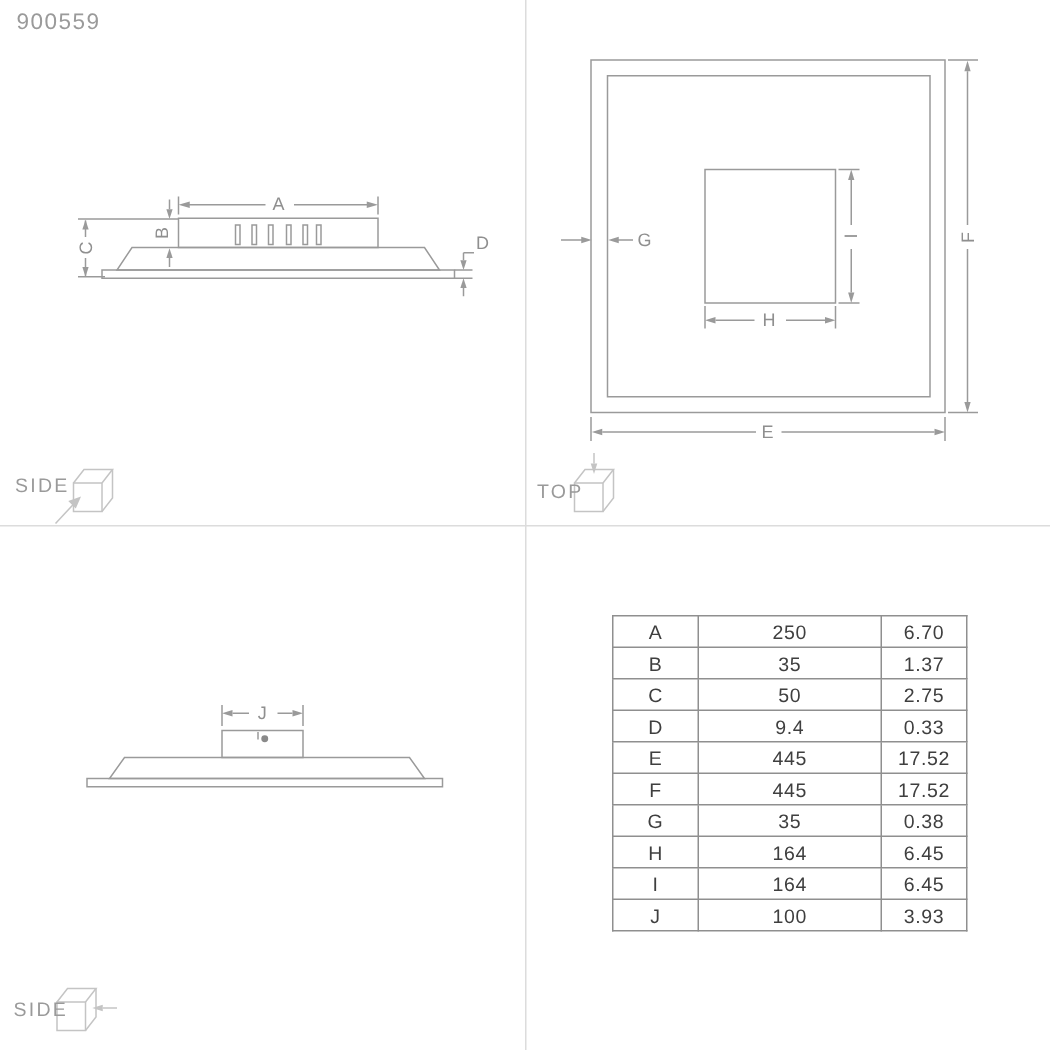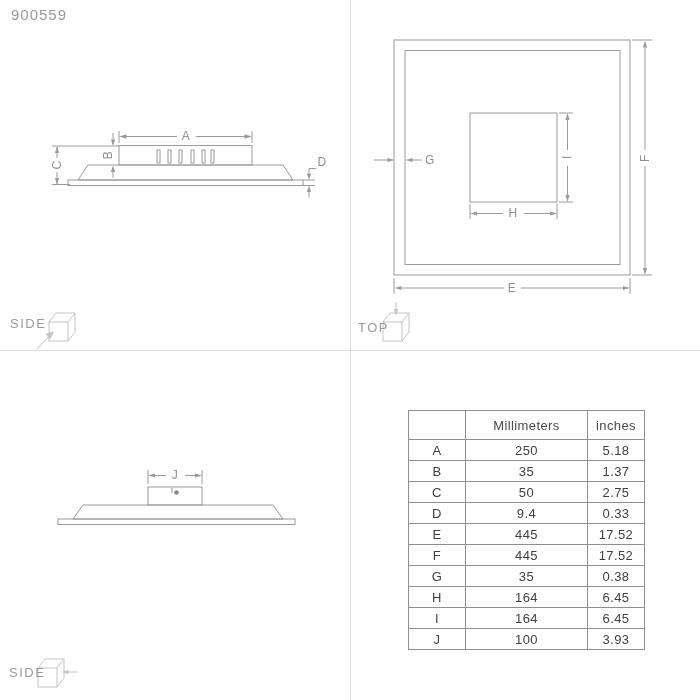--- a/index.html
+++ b/index.html
@@ -186,29 +186,24 @@
   <span class="txt caption" style="left:358px;top:321px">TOP</span>
   <span class="txt caption" style="left:9px;top:666px">SIDE</span>
 
   <table id="dim-table">
     <colgroup>
         <col class="c1">
         <col class="c2">
         <col class="c3">
       </colgroup>
     <tbody>
-        <tr class="hdr">
-      <td></td>
-      <td>Millimeters</td>
-      <td>inches</td>
-    </tr>
     <tr>
       <td>A</td>
       <td>250</td>
-      <td>5.18</td>
+      <td>6.70</td>
     </tr>
     <tr>
       <td>B</td>
       <td>35</td>
       <td>1.37</td>
     </tr>
     <tr>
       <td>C</td>
       <td>50</td>
       <td>2.75</td>

